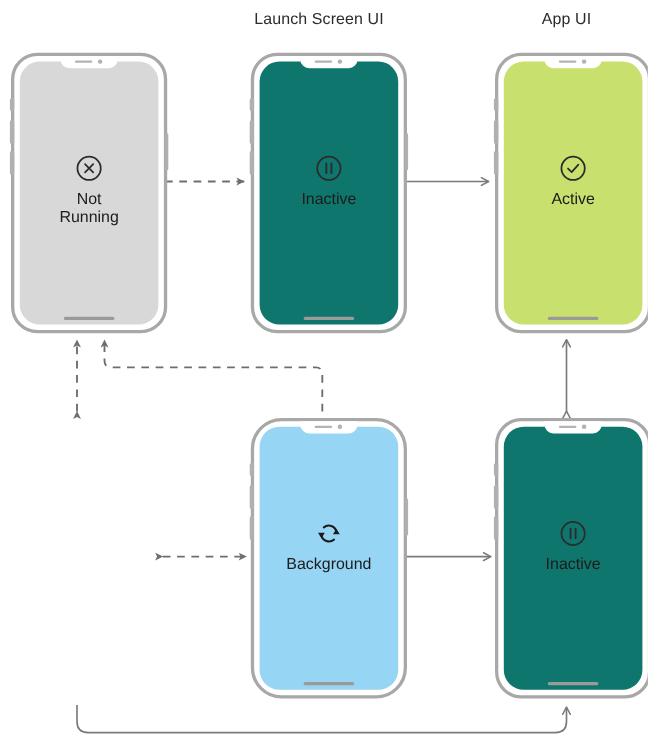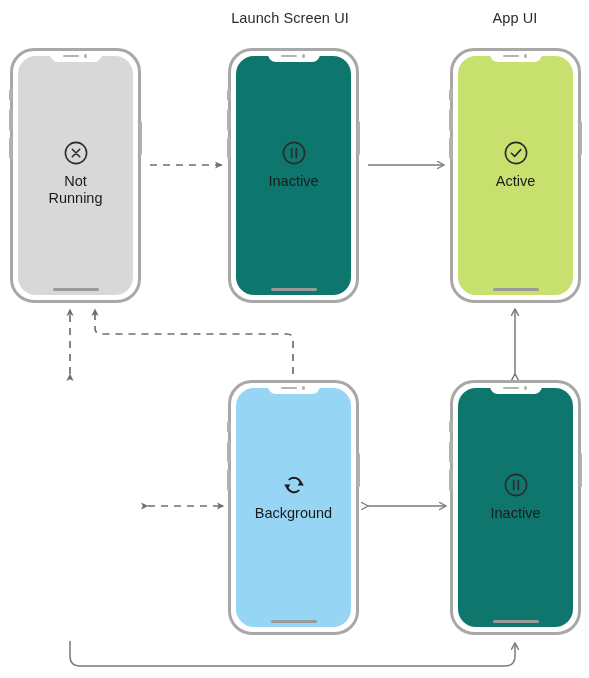--- a/index.html
+++ b/index.html
@@ -19,21 +19,21 @@
     font-size:14.5px;
     color:#2b2b2b;
     white-space:nowrap;
     text-align:center;
     letter-spacing:.1px;
   }
 
   
   .phone{
     position:absolute;
-    width:131px;height:255px;
+    width:142px;height:255px;
     border:3px solid #a8a8a8;
     border-radius:24px;
     background:#ffffff;
     box-sizing:border-box;
     z-index:3;
   }
   .phone .screen{
     position:absolute;
     left:5px;top:5px;right:5px;bottom:5px;
     border-radius:18px;
@@ -240,21 +240,21 @@
       </div>
     </div>
     <div class="notch">
       <div class="speaker"></div>
       <div class="camera"></div>
     </div>
     <div class="home-bar"></div>
   </div>
 
 
-  <div class="phone" style="left:228px;top:380px;">
+  <div class="phone" style="left:228px;top:380px;border-radius:28px;">
     <div class="btn-side btn-mute"></div>
     <div class="btn-side btn-volup"></div>
     <div class="btn-side btn-voldn"></div>
     <div class="btn-side btn-power"></div>
     <div class="screen fill-blue">
       <div class="scr-content">
         <svg class="state-icon" viewBox="0 0 26 26">
           <path d="M6.2 14.6 A7 7 0 0 0 17.6 18.6" fill="none" stroke="#1b1b1b" stroke-width="1.9" stroke-linecap="round"></path>
           <path d="M19.8 11.4 A7 7 0 0 0 8.4 7.4" fill="none" stroke="#1b1b1b" stroke-width="1.9" stroke-linecap="round"></path>
           <path d="M3.1 12.4 L9.3 12.4 L6.2 17.3 Z" fill="#1b1b1b"></path>

